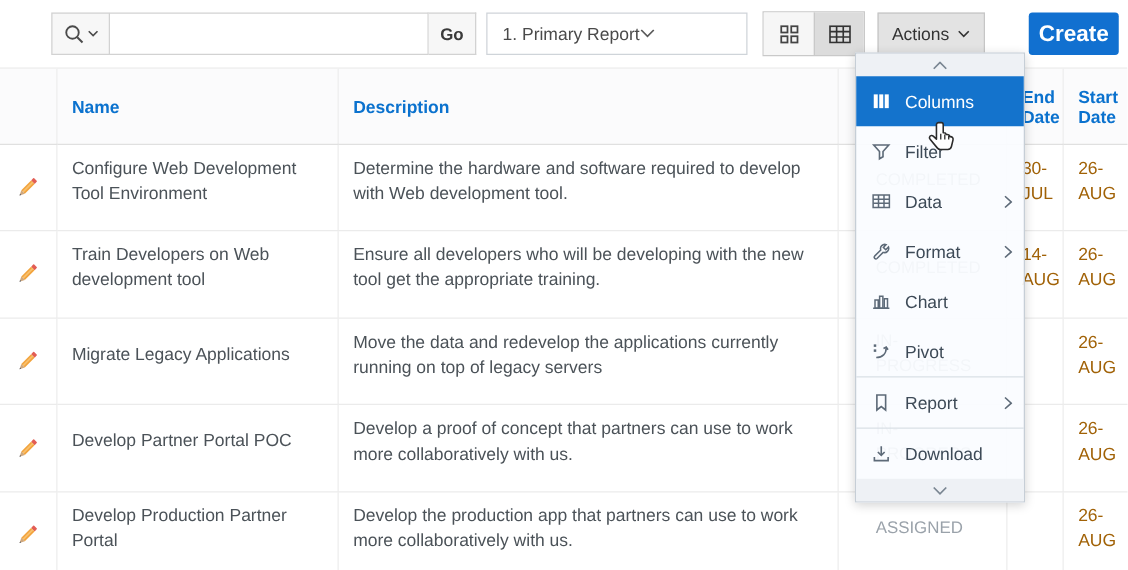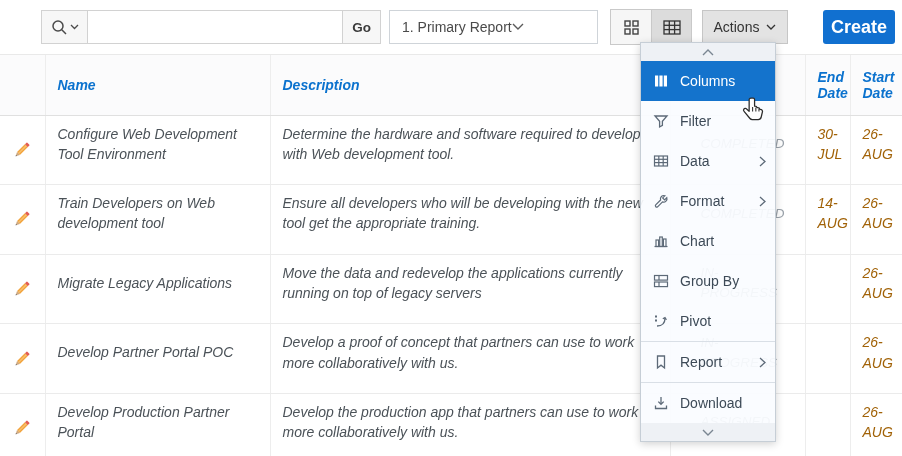--- a/index.html
+++ b/index.html
@@ -29,36 +29,36 @@
     border:1px solid #c6c6c6; display:flex; align-items:center; justify-content:center;
     gap:7px; font-size:14px; color:#333; cursor:pointer; }
   .create-btn { margin-left:auto; margin-right:7px; width:72px; height:34px; border:none;
     border-radius:3px; font-weight:bold; font-size:18px; color:#fff; cursor:pointer; }
 
   
   .report-region { position:absolute; left:0; top:55px; width:902px; }
   table.ir { border-collapse:collapse; table-layout:fixed; width:907px; font-size:14px; }
   col.c-edit{width:45px} col.c-name{width:225px} col.c-desc{width:400px}
   col.c-status{width:135px} col.c-end{width:45px} col.c-start{width:57px}
-  th, td { border-right:1px solid #ededed; vertical-align:middle; text-align:left;font-style:italic; }
+  th, td { border-right:1px solid #ededed; vertical-align:middle; text-align:left; }
   th { height:60px; background:#fbfbfc; color:#0b72ce; font-weight:bold;
     padding:6px 6px 6px 12px; border-bottom:1px solid #e0e0e0; cursor:pointer; }
   td { height:57px; border-bottom:1px solid #ebebeb; padding:8px 8px 20px 12px;
     color:#4b5258; line-height:1.45; }
   td.status-cell { color:#9aa2aa; padding-left:30px; padding-right:26px;
     text-transform:uppercase; font-size:13.5px; }
   td.date-cell { color:#a16207; }
   td.edit-cell { text-align:center; padding:0; cursor:pointer; }
   .footer-row { width:902px; height:52px; border-bottom:1px solid #e2e2e2;
     display:flex; align-items:center; justify-content:flex-end; padding-right:24px;
     font-size:14px; color:#6a7580; }
   .bottom-strip { width:902px; height:23px; background:#eef3f8; border-top:1px solid #d9dfe5; }
 
   
-  .actions-menu { position:absolute; left:640px; top:42px; width:136px;
+  .actions-menu { position:absolute; left:684px; top:42px; width:136px;
     background:rgba(250,252,255,0.93); border:1px solid #c6ced6;
     box-shadow:0 2px 8px rgba(0,0,0,.18); z-index:20; }
   .menu-scroll { height:18px; background:#eef1f5; display:flex; align-items:center;
     justify-content:center; cursor:pointer; }
   .menu-item { height:40px; display:flex; align-items:center; padding:0 8px 0 12px;
     gap:11px; font-size:14px; color:#3d4a57; cursor:pointer; }
   .menu-item .mi-icon { width:16px; height:16px; flex:0 0 16px; display:flex; }
   .menu-item .mi-label { flex:1; }
   .menu-item.highlighted { background:#1473cc; color:#fff; }
   .menu-sep { height:0; border-top:1px solid #d9dfe6; }
@@ -312,31 +312,20 @@
         <svg width="16" height="16" viewBox="0 0 16 16" fill="none" stroke="#5d6a78" stroke-width="1.2">
             <line x1="1.5" y1="13.5" x2="14.5" y2="13.5"></line>
             <rect x="3" y="7" width="2.6" height="6.5"></rect>
             <rect x="6.7" y="4" width="2.6" height="9.5"></rect>
             <rect x="10.4" y="6" width="2.6" height="7.5"></rect>
           </svg>
       </span>
       <span class="mi-label">Chart</span>
     </div>
 
-    <div class="menu-item">
-      <span class="mi-icon">
-        <svg width="16" height="16" viewBox="0 0 16 16" fill="none" stroke="#5d6a78" stroke-width="1.2">
-            <rect x="1.5" y="2.5" width="13" height="4.6"></rect>
-            <line x1="6" y1="2.5" x2="6" y2="7.1"></line>
-            <rect x="1.5" y="9" width="13" height="4.6"></rect>
-            <line x1="6" y1="9" x2="6" y2="13.6"></line>
-          </svg>
-      </span>
-      <span class="mi-label">Group By</span>
-    </div>
 
     <div class="menu-item">
       <span class="mi-icon">
         <svg width="16" height="16" viewBox="0 0 16 16" fill="none" stroke="#5d6a78" stroke-width="1.3">
             <rect x="2" y="2.5" width="2" height="2" fill="#5d6a78" stroke="none"></rect>
             <rect x="2" y="6.5" width="2" height="2" fill="#5d6a78" stroke="none"></rect>
             <path d="M4 13c5 0 8-3 8-8"></path>
             <polyline points="9.8,5.8 12,4.6 13.4,6.8"></polyline>
           </svg>
       </span>

